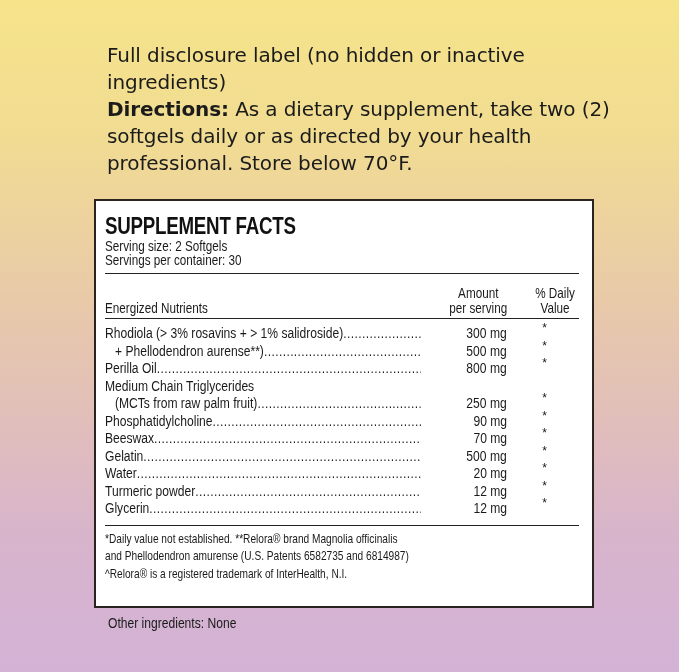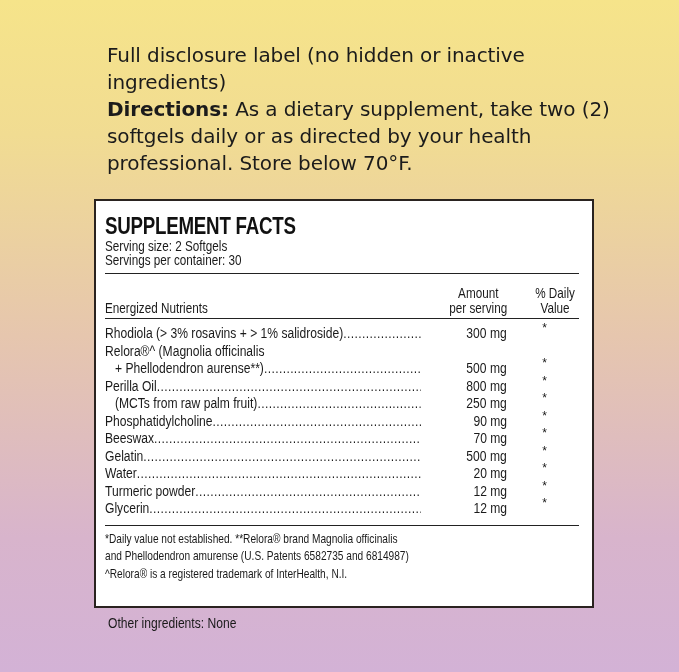--- a/index.html
+++ b/index.html
@@ -210,50 +210,50 @@
           <div class="name-wrap">
             <div class="namecell">
               <span class="n">Rhodiola (&gt; 3% rosavins + &gt; 1% salidroside)</span>
               <span class="d"></span>
               <span class="pad"></span>
             </div>
           </div>
           <span class="amt">300  mg</span>
           <span class="dv">*</span>
         </div>
-        <div class="nrow">
-          <div class="name-wrap">
-            <div class="namecell">
-              <span class="n">Relora®^ (Magnolia officinalis</span>
+        <div class="nrow indent">
+          <div class="name-wrap">
+            <div class="namecell">
+              <span class="n">+ Phellodendron aurense**)</span>
+              <span class="d"></span>
+              <span class="pad"></span>
+            </div>
+          </div>
+          <span class="amt">500  mg</span>
+          <span class="dv">*</span>
+        </div>
+        <div class="nrow">
+          <div class="name-wrap">
+            <div class="namecell">
+              <span class="n">Perilla Oil</span>
+              <span class="d"></span>
+              <span class="pad"></span>
+            </div>
+          </div>
+          <span class="amt">800  mg</span>
+          <span class="dv">*</span>
+        </div>
+        <div class="nrow">
+          <div class="name-wrap">
+            <div class="namecell">
+              <span class="n">Medium Chain Triglycerides</span>
             </div>
           </div>
           <span class="amt"></span>
           <span class="dv"></span>
-        </div>
-        <div class="nrow indent">
-          <div class="name-wrap">
-            <div class="namecell">
-              <span class="n">+ Phellodendron aurense**)</span>
-              <span class="d"></span>
-              <span class="pad"></span>
-            </div>
-          </div>
-          <span class="amt">500  mg</span>
-          <span class="dv">*</span>
-        </div>
-        <div class="nrow">
-          <div class="name-wrap">
-            <div class="namecell">
-              <span class="n">Perilla Oil</span>
-              <span class="d"></span>
-              <span class="pad"></span>
-            </div>
-          </div>
-          <span class="amt">800  mg</span>
-          <span class="dv">*</span>
         </div>
         <div class="nrow indent">
           <div class="name-wrap">
             <div class="namecell">
               <span class="n">(MCTs from raw palm fruit)</span>
               <span class="d"></span>
               <span class="pad"></span>
             </div>
           </div>
           <span class="amt">250  mg</span>

